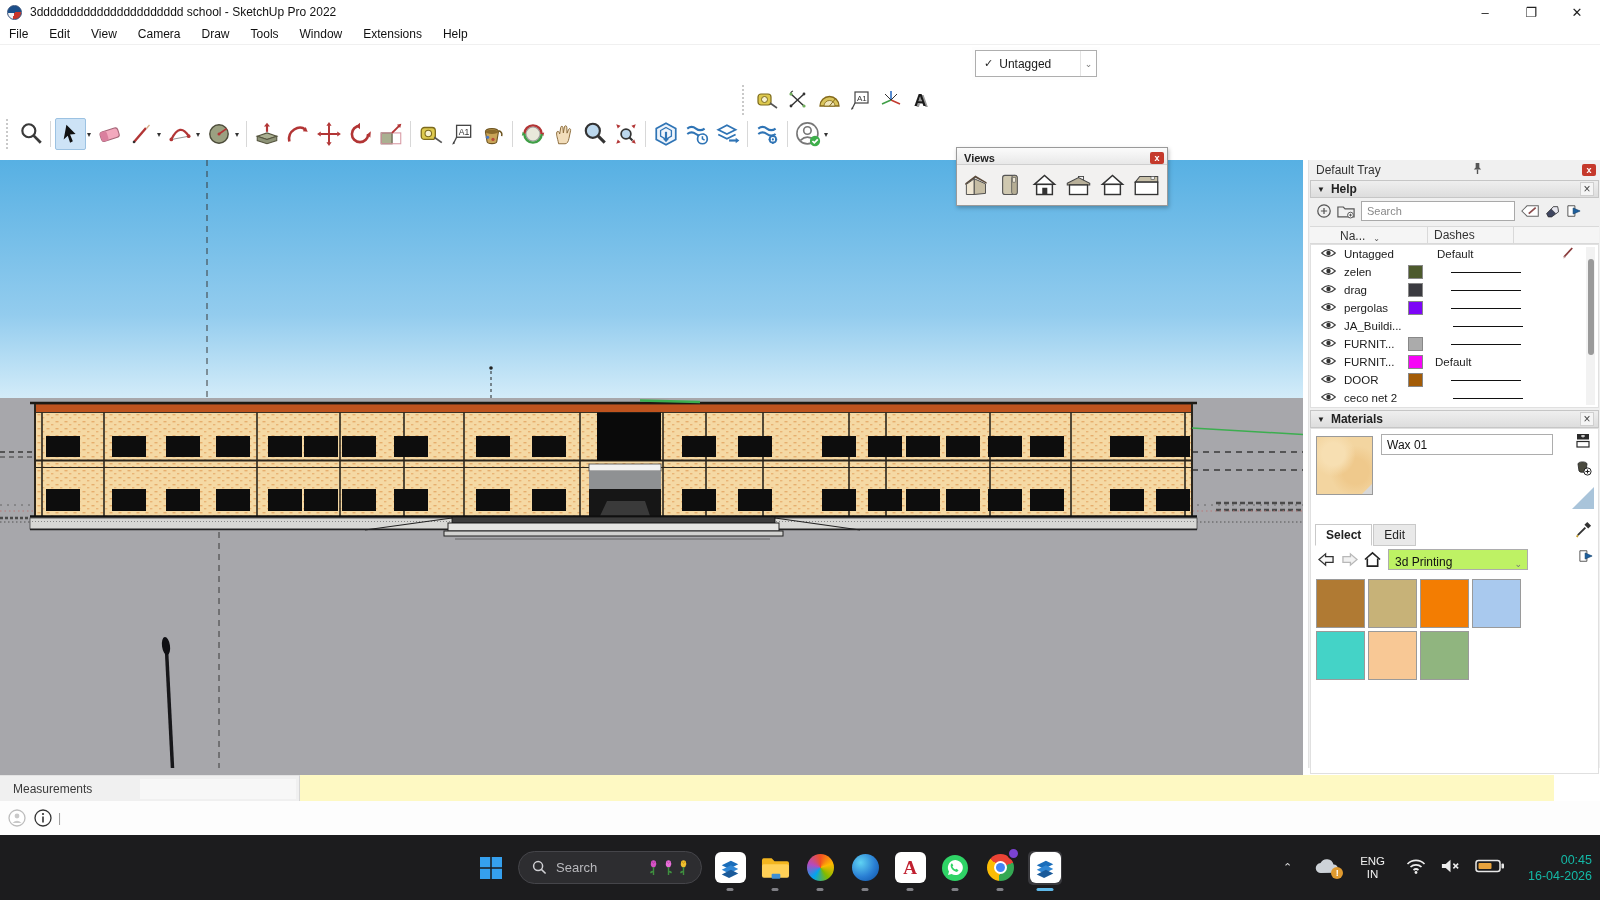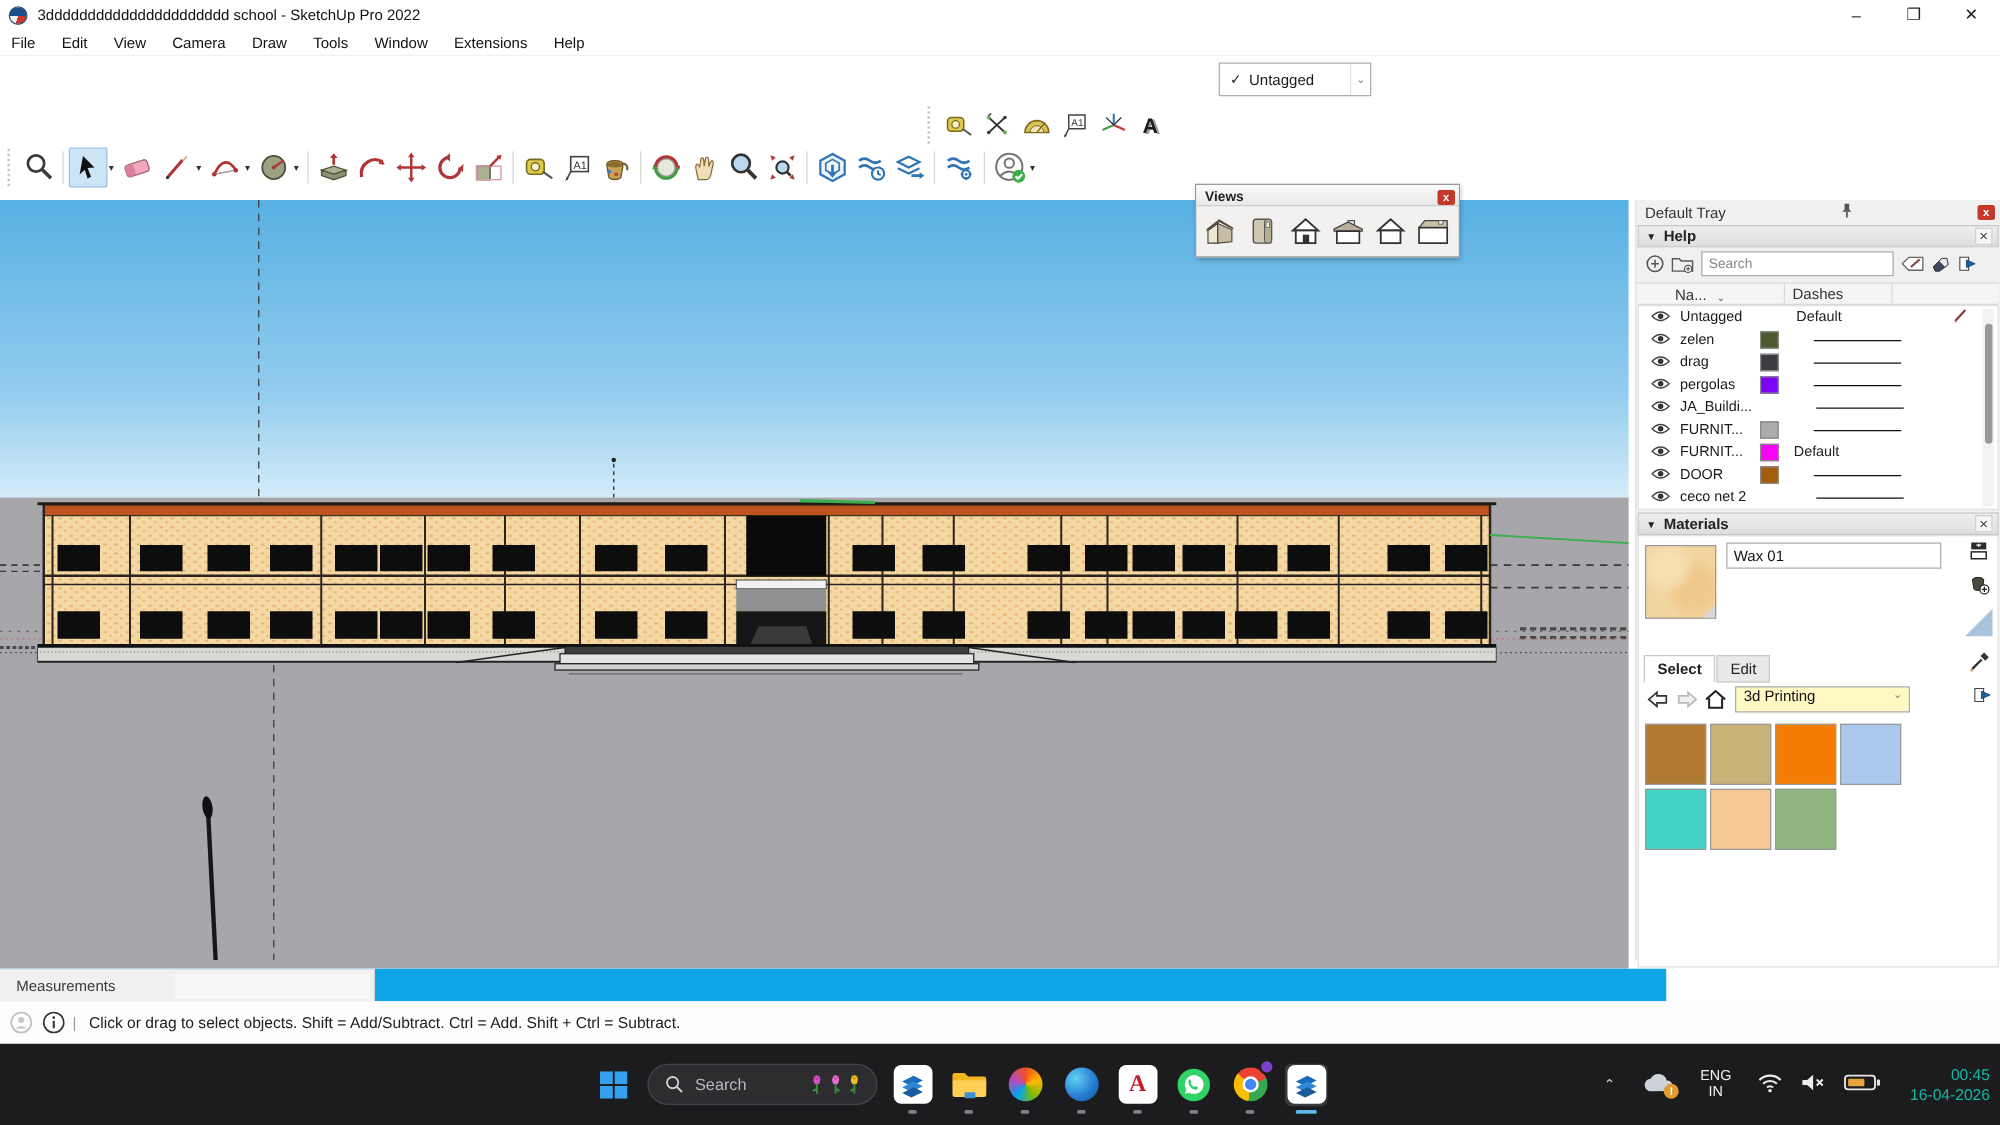--- a/index.html
+++ b/index.html
@@ -77,28 +77,28 @@
   .mat-preview .fold{position:absolute;right:0;bottom:0;width:0;height:0;border-left:10px solid transparent;border-bottom:10px solid #d8d8d8;}
   .mat-name{position:absolute;left:70px;top:5px;width:172px;height:21px;border:1px solid #adadad;background:#fff;font-size:12px;padding:0 5px;color:#111;}
   .mat-icons{position:absolute;right:4px;top:4px;display:flex;flex-direction:column;align-items:center;}
   .blue-tri{width:0;height:0;border-left:22px solid transparent;border-bottom:22px solid #a9c4da;margin-top:8px;}
   .mat-tabs{position:absolute;left:4px;top:95px;display:flex;align-items:flex-end;}
   .mtab{padding:3px 10px;font-size:12px;color:#222;border:1px solid #c9c9c9;background:#e9e9e9;margin-right:1px;}
   .mtab.active{background:#fff;border-bottom-color:#fff;font-weight:bold;text-align:right;}
   .eyedrop{position:absolute;right:6px;top:92px;}
   .mat-nav{position:absolute;left:4px;top:120px;display:flex;align-items:center;}
   .nav-ico{width:23px;height:20px;display:flex;align-items:center;justify-content:center;}
-  .mat-dd{width:140px;height:21px;border:1px solid #adadad;background:#fef9c3;display:flex;align-items:flex-start;padding-left:6px;margin-left:4px;color:#111;}
+  .mat-dd{width:140px;height:21px;border:1px solid #adadad;background:#bef264;display:flex;align-items:flex-end;padding-left:6px;margin-left:4px;color:#111;}
   .mat-dd .dd{margin-left:auto;margin-right:5px;color:#777;font-size:9px;}
   .mat-dd-arrow{position:absolute;right:4px;top:120px;}
   .swgrid{position:absolute;left:5px;top:150px;width:230px;display:flex;flex-wrap:wrap;}
   .msw{width:49px;height:49px;border:1px solid #9a9a9a;margin:0 3px 3px 0;}
 
   
-  .measure-bar{position:absolute;left:0;top:775px;width:1333px;height:26px;background:#0ea5e9;}
+  .measure-bar{position:absolute;left:0;top:775px;width:1554px;height:26px;background:#fef9c3;}
   .measure-left{position:absolute;left:0;top:0;width:300px;height:26px;background:#f0f0f0;border-right:1px solid #d6d6d6;border-top:1px solid #e3e3e3;display:flex;align-items:center;}
   .measure-left span{margin-left:13px;color:#3a3a3a;}
   .measure-input{position:absolute;left:140px;top:3px;width:156px;height:20px;background:#f7f7f7;}
   .status-bar{position:absolute;left:0;top:801px;width:1600px;height:34px;background:#fdfdfd;display:flex;align-items:center;}
   .status-bar .sep{color:#999;margin:0 10px 0 6px;}
   .status-ico{width:18px;height:18px;margin-left:8px;}
   .status-text{color:#222;font-size:12.5px;}
 
   
   .taskbar{position:absolute;left:0;top:835px;width:1600px;height:65px;background:#1c1c1e;display:flex;align-items:center;}
@@ -821,21 +821,20 @@
       </svg>
   </span>
   <span class="status-ico">
     <svg width="18" height="18" viewBox="0 0 18 18">
         <circle cx="9" cy="9" r="8" fill="#fff" stroke="#333" stroke-width="1.3"></circle>
         <circle cx="9" cy="5" r="1.1" fill="#333"></circle>
         <line x1="9" y1="7.5" x2="9" y2="13.5" stroke="#333" stroke-width="1.6"></line>
       </svg>
   </span>
   <span class="sep">|</span>
-  <span class="status-text">Click or drag to select objects. Shift = Add/Subtract. Ctrl = Add. Shift + Ctrl = Subtract.</span>
 </div>
 
 <div class="taskbar">
   <div class="tk-start">
     <svg width="22" height="22" viewBox="0 0 20 20">
         <rect width="9.3" height="9.3" fill="#35a0ee"></rect>
         <rect x="10.7" width="9.3" height="9.3" fill="#35a0ee"></rect>
         <rect y="10.7" width="9.3" height="9.3" fill="#35a0ee"></rect>
         <rect x="10.7" y="10.7" width="9.3" height="9.3" fill="#35a0ee"></rect>
       </svg>

